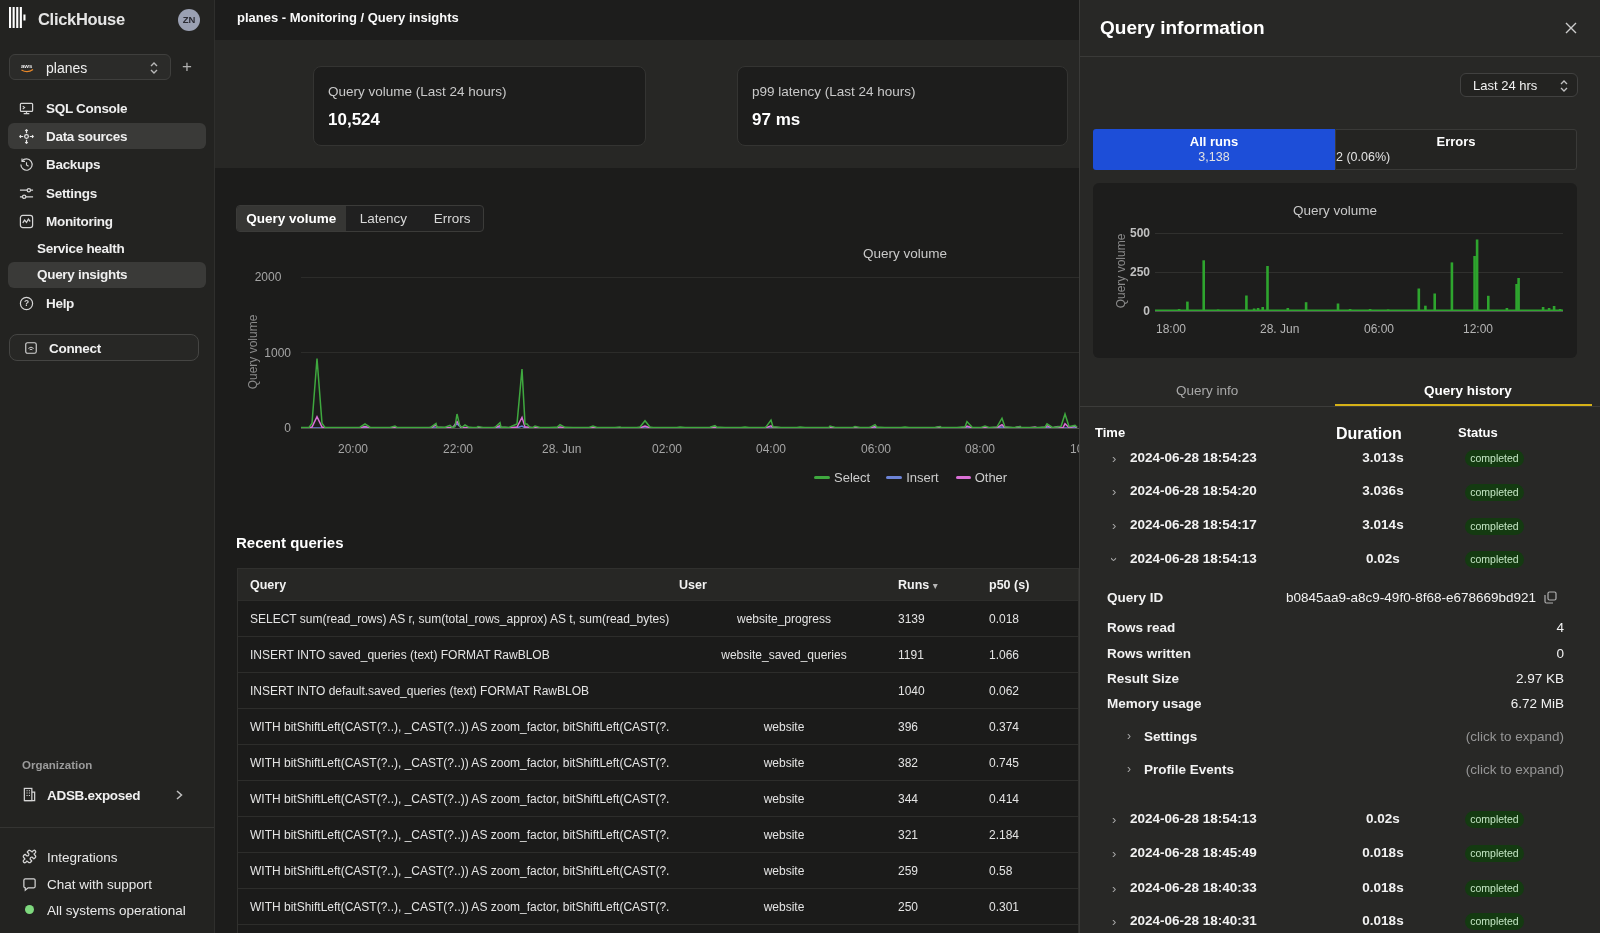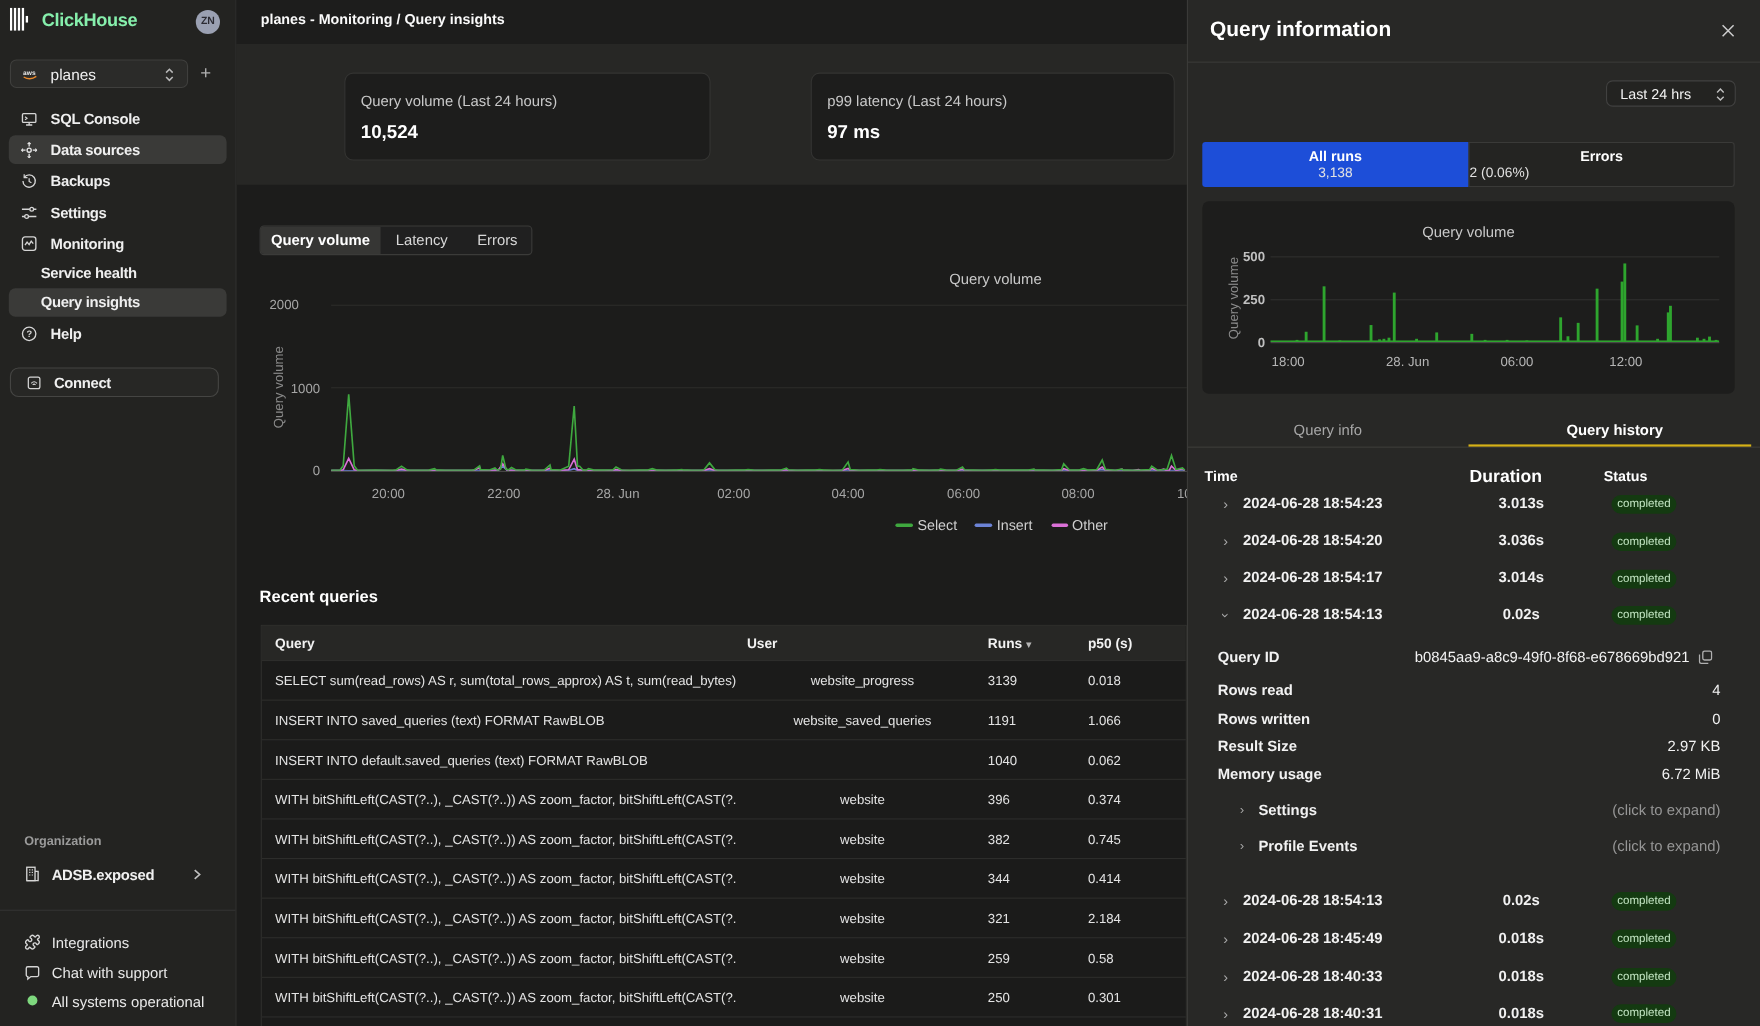--- a/index.html
+++ b/index.html
@@ -34,21 +34,21 @@
 
 <div id="sidebar">
 
   <svg class="abs" style="left:9px;top:7px" width="18" height="21" viewBox="0 0 18 21">
     <rect x="0" y="0" width="2.1" height="21" fill="#fff"></rect>
     <rect x="3.6" y="0" width="2.1" height="21" fill="#fff"></rect>
     <rect x="7.2" y="0" width="2.1" height="21" fill="#fff"></rect>
     <rect x="10.8" y="0" width="2.1" height="21" fill="#fff"></rect>
     <rect x="14.4" y="7.5" width="2.1" height="6" fill="#fff"></rect>
   </svg>
-  <div class="abs bold" style="left:38px;top:10px;font-size:16.5px;color:#86efac;letter-spacing:-0.3px">ClickHouse</div>
+  <div class="abs bold" style="left:38px;top:10px;font-size:16.5px;color:#e5e5e5;letter-spacing:-0.3px">ClickHouse</div>
   <div class="abs" style="left:178px;top:9px;width:22px;height:22px;border-radius:50%;background:#9aa0b2;color:#2b2b33;font-size:9.5px;font-weight:bold;text-align:center;line-height:22px">ZN</div>
 
   <div class="abs" style="left:9px;top:54px;width:162px;height:26px;background:#2b2b29;border:1px solid #3f3f3d;border-radius:6px;">
     <svg class="abs" style="left:11px;top:7px" width="13" height="11" viewBox="0 0 13 11">
       <text x="0" y="6" font-size="6" font-weight="bold" fill="#e8e8e8" font-family="Liberation Sans">aws</text>
       <path d="M0.5 8 Q6.5 11.5 12 7.5" stroke="#e8882a" stroke-width="1.3" fill="none"></path>
     </svg>
     <div class="abs" style="left:36px;top:5px;font-size:14px;color:#f0f0f0">planes</div>
     <svg class="abs" style="left:139px;top:6px" width="10" height="14" viewBox="0 0 10 14">
       <path d="M2 5 L5 2 L8 5" stroke="#b8b8b8" stroke-width="1.4" fill="none"></path>
@@ -154,21 +154,21 @@
     <div class="abs bold" style="left:14px;top:43px;font-size:17px;color:#fff">97 ms</div>
   </div>
 
   <div class="abs" style="left:236px;top:205px;width:248px;height:27px;border:1px solid #3b3b39;border-radius:4px;background:#202020;display:flex;overflow:hidden">
     <div style="width:109px;background:#363634;color:#fff;font-weight:bold;font-size:13.5px;text-align:center;line-height:26px">Query volume</div>
     <div style="width:76px;color:#d8d8d8;font-size:13.5px;text-align:center;line-height:26px">Latency</div>
     <div style="width:62px;color:#d8d8d8;font-size:13.5px;text-align:center;line-height:26px">Errors</div>
   </div>
 
   <div class="abs" style="left:845px;top:246px;width:120px;text-align:center;font-size:13.5px;color:#c9c9c9">Query volume</div>
-  <div class="abs" style="left:245px;top:270px;width:46px;text-align:left;font-size:12px;color:#a5a5a5">2000</div>
+  <div class="abs" style="left:245px;top:270px;width:46px;text-align:center;font-size:12px;color:#a5a5a5">2000</div>
   <div class="abs" style="left:245px;top:346px;width:46px;text-align:right;font-size:12px;color:#a5a5a5">1000</div>
   <div class="abs" style="left:245px;top:421px;width:46px;text-align:right;font-size:12px;color:#a5a5a5">0</div>
   <div class="abs" style="left:208px;top:345px;font-size:12px;color:#8a8a8a;transform:rotate(-90deg);transform-origin:center;width:90px;text-align:center">Query volume</div>
   <div class="gridline" style="left:301px;top:277px;width:778px"></div>
   <div class="gridline" style="left:301px;top:352px;width:778px"></div>
   <div class="abs" style="left:301px;top:428px;width:778px;height:1px;background:#4d4d4b"></div>
   <svg class="abs" style="left:301px;top:265px" width="778" height="163" viewBox="0 0 778 163">
 
     <polyline fill="none" stroke="#6c83d6" stroke-width="1.5" points="0,162.9 8,162.9 16,163.0 24,163.0 32,162.9 40,162.9 48,162.9 56,163.0 64,162.8 72,162.8 80,162.9 88,162.9 96,162.9 104,162.9 112,162.9 120,162.8 128,162.8 136,162.9 144,162.9 151,162.6 152,162.6 156,158.8 160,162.6 161,162.6 168,162.9 176,162.9 184,162.9 192,162.9 200,162.8 208,162.9 216,162.8 221,161.1 224,162.8 226,162.8 232,163.0 240,162.8 248,162.9 256,162.9 264,162.9 272,163.0 280,162.9 288,162.8 296,162.8 304,162.8 312,162.9 320,162.9 328,162.9 336,162.8 344,162.9 352,162.8 360,162.9 368,162.9 376,162.8 384,162.8 392,162.8 400,162.8 408,162.8 416,162.8 424,162.9 432,162.9 440,162.9 448,163.0 456,163.0 464,162.9 472,162.9 480,162.8 488,162.8 496,162.9 504,162.8 512,162.8 520,162.8 528,162.9 536,162.9 544,162.9 552,162.9 560,162.9 568,162.8 576,162.8 584,162.8 592,162.9 600,162.8 608,162.8 616,162.9 624,162.8 632,162.8 640,162.8 648,162.8 656,162.9 664,162.9 672,162.8 680,162.9 688,162.8 696,162.8 701,161.9 704,162.8 706,162.8 712,162.8 720,162.9 728,162.9 736,162.8 744,162.8 752,162.9 760,162.9 768,162.9 776,162.8"></polyline>
     <polyline fill="none" stroke="#da70d6" stroke-width="1.5" points="0,162.8 8,162.8 11,162.1 16,151.7 21,162.1 24,162.7 32,162.7 40,162.7 48,162.7 56,162.8 59,162.7 64,161.5 69,162.7 72,162.7 80,162.7 88,162.7 96,162.8 104,162.7 112,162.7 120,162.8 128,162.7 130,162.6 135,160.0 136,162.6 140,162.6 144,162.8 151,162.4 152,162.4 156,156.6 160,162.4 161,162.4 168,162.7 176,162.7 184,162.7 192,162.7 194,162.6 199,160.7 200,162.6 204,162.6 208,162.8 216,162.1 221,152.4 224,162.1 226,162.1 232,162.8 240,162.7 248,162.8 254,162.7 256,162.7 259,161.9 264,162.7 272,162.8 280,162.8 288,162.8 296,162.8 304,162.7 312,162.8 320,162.8 328,162.8 336,162.7 339,162.7 344,161.1 349,162.7 352,162.8 360,162.8 368,162.7 376,162.7 384,162.7 392,162.7 400,162.8 408,162.8 409,162.7 414,162.1 416,162.7 419,162.7 424,162.8 432,162.7 440,162.7 448,162.8 456,162.8 464,162.8 465,162.6 470,160.9 472,162.6 475,162.6 480,162.8 488,162.8 496,162.7 504,162.8 512,162.8 520,162.8 524,162.7 528,162.7 529,162.1 534,162.7 536,162.8 544,162.7 552,162.7 560,162.7 568,162.8 569,162.7 574,161.5 576,162.7 579,162.7 584,162.7 592,162.7 600,162.8 608,162.7 616,162.7 624,162.7 632,162.7 634,162.7 639,161.9 640,162.7 644,162.7 648,162.8 656,162.8 661,162.7 664,162.7 666,161.1 671,162.7 672,162.8 680,162.7 688,162.8 696,162.6 701,159.6 704,162.6 706,162.6 712,162.8 714,162.7 719,161.6 720,162.7 724,162.7 728,162.8 729,162.7 734,161.9 736,162.7 739,162.7 741,162.6 744,162.6 746,160.9 751,162.6 752,162.7 757,161.5 759,162.7 760,162.7 762,162.5 764,158.8 768,162.5 769,162.5 774,161.1 776,162.7"></polyline>

